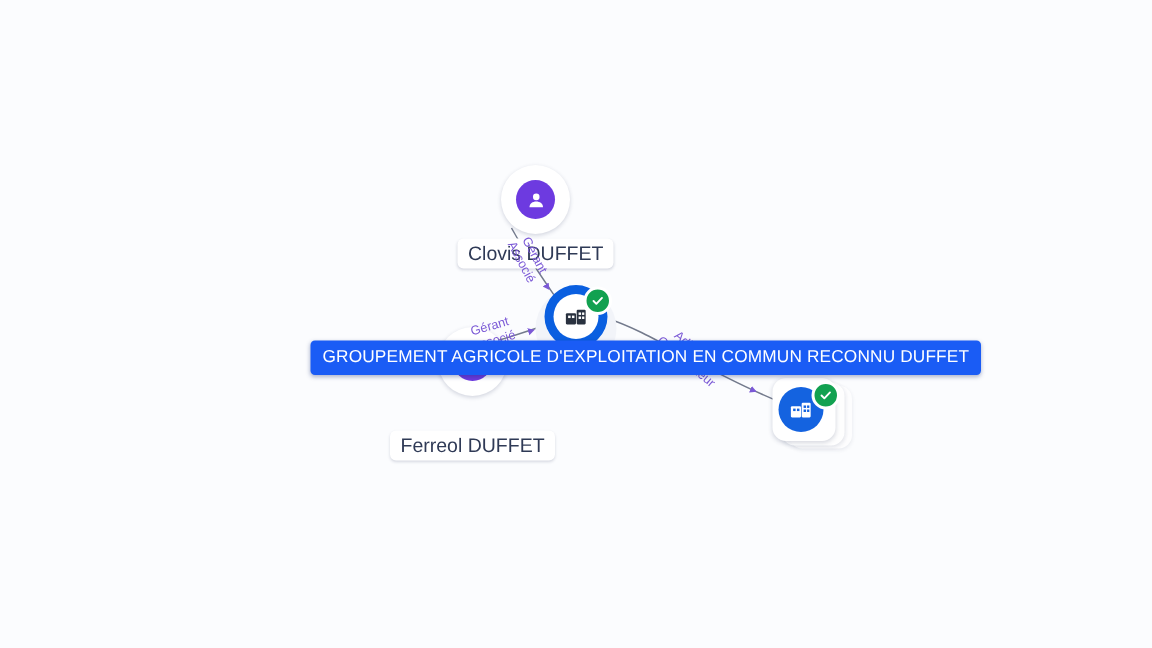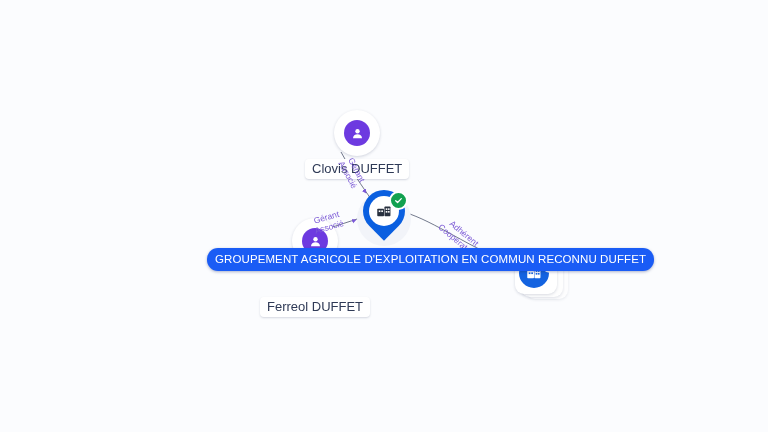--- a/index.html
+++ b/index.html
@@ -226,21 +226,21 @@
 
   <div class="node" style="left:260px; top:218px;">
     <div class="person-disc">
       <div class="person-avatar">
         <svg width="15" height="15" viewBox="0 0 24 24" aria-hidden="true">
           <circle cx="12" cy="8.4" r="3.5" fill="#ffffff"></circle>
           <path d="M4.8 19.5c0-4 3.3-6.2 7.2-6.2s7.2 2.2 7.2 6.2z" fill="#ffffff"></path>
         </svg>
       </div>
     </div>
-    <div class="chip" style="margin-top:33px;">Ferreol DUFFET</div>
+    <div class="chip" style="margin-top:23px;">Ferreol DUFFET</div>
   </div>
 
   <div class="node" style="left:359px; top:190px; z-index:40;">
     <div class="pin-wrap">
       <div class="pin-halo"></div>
       <div class="pin-shape"></div>
       <div class="pin-inner">
         <svg width="18" height="18" viewBox="0 0 24 24" aria-hidden="true">
           <rect x="3" y="9" width="9" height="10" rx="1" fill="#29313f"></rect>
           <rect x="12.6" y="6" width="8" height="13" rx="1" fill="#29313f"></rect>
@@ -278,15 +278,15 @@
         </svg>
       </div>
       <div class="check-badge" style="right:10px; top:2px;">
         <svg width="9" height="9" viewBox="0 0 24 24" aria-hidden="true">
           <path d="M4.5 12.5 L9.5 17.5 L19.5 7" fill="none" stroke="#ffffff" stroke-width="3.4" stroke-linecap="round" stroke-linejoin="round"></path>
         </svg>
       </div>
     </div>
   </div>
 
-  <div id="selected-banner" style="left:207px; top:248px;border-radius:11px;">GROUPEMENT AGRICOLE D'EXPLOITATION EN COMMUN RECONNU DUFFET</div>
+  <div id="selected-banner" style="left:207px; top:227px;">GROUPEMENT AGRICOLE D'EXPLOITATION EN COMMUN RECONNU DUFFET</div>
 
 </div>
 
 </body></html>

